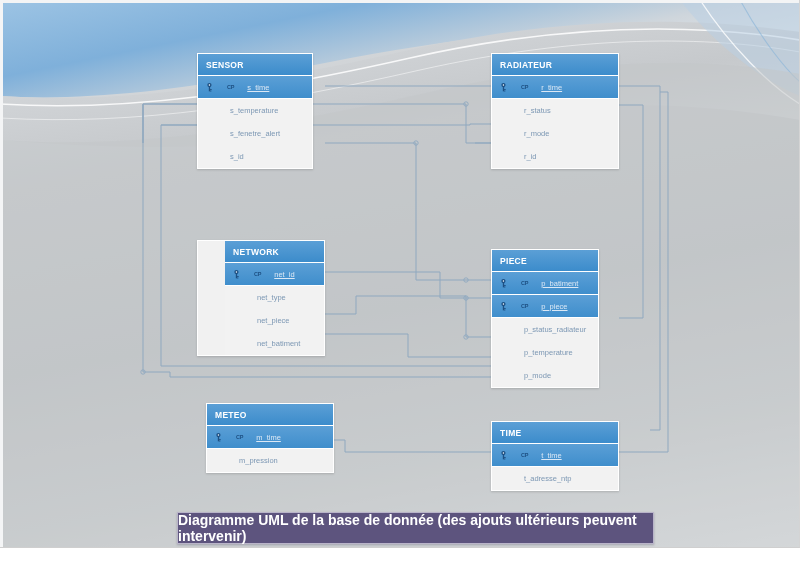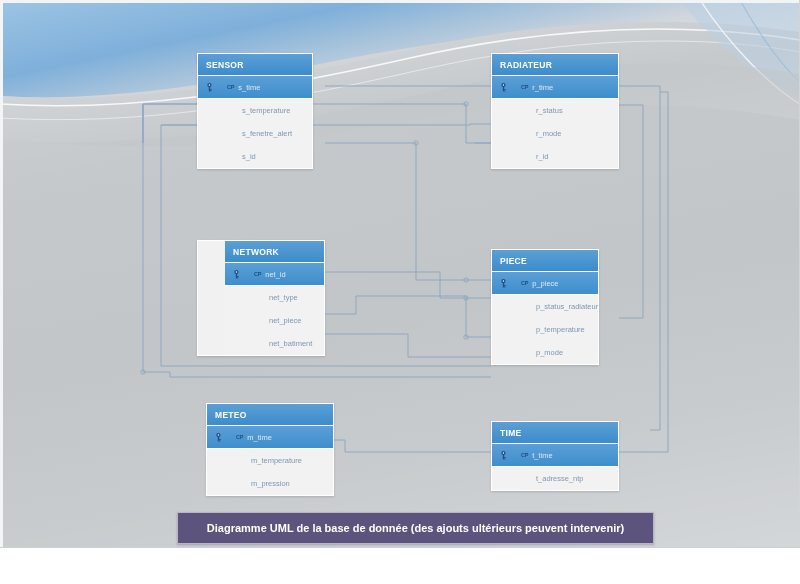--- a/index.html
+++ b/index.html
@@ -54,22 +54,22 @@
     color: #7d98b4;
     padding-left: 8px;
     position: relative;
   }
   .tbl-row.pk {
     background: linear-gradient(180deg, #5b9fd6 0%, #3f8ecc 100%);
     border-bottom: 1px solid #ffffff;
     color: #dbe8f5;
   }
   .tbl-row.pk + .tbl-row.pk { border-top: none; }
-  .tbl-row .fname { margin-left: 12px; }
-  .tbl-row.pk .fname { margin-left: 4px; }
+  .tbl-row .fname { margin-left: 0; }
+  .tbl-row.pk .fname { margin-left: 13px; text-decoration: underline; }
   .keyicon {
     width: 20px; height: 12px;
     display: inline-flex; align-items: center;
     flex: 0 0 auto;
   }
   .keyicon svg { display: block; }
   .cp { font-size: 5.5px; color: #1d4f82; margin-left: 1px; font-weight: bold; letter-spacing: -0.2px;}
   .tbl-body { background: #f2f2f2; }
 
   
@@ -77,21 +77,21 @@
 
   
   #caption {
     position: absolute;
     left: 177px; top: 512px;
     width: 477px; height: 32px;
     background: #5d547e;
     border: 1px solid #b9b4c9;
     display: flex; align-items: center; justify-content: center;
     color: #ffffff;
-    font-size: 11px;
+    font-size: 14px;
     font-weight: bold;
     z-index: 8;
     box-shadow: 0 1px 2px rgba(60,55,85,0.3);
   }
 </style>
 </head>
 <body>
 
 <div id="slide">
 
@@ -264,20 +264,33 @@
             <span class="keyicon">
               <svg width="11" height="11" viewBox="0 0 16 16" aria-hidden="true">
                 <circle cx="5" cy="4.4" r="3.1" fill="#1d4f82"></circle>
                 <circle cx="5" cy="4.4" r="1.1" fill="#ffffff"></circle>
                 <rect x="4.1" y="6.4" width="1.9" height="7.2" fill="#1d4f82"></rect>
                 <rect x="6" y="10.2" width="2.2" height="1.5" fill="#1d4f82"></rect>
                 <rect x="6" y="12.4" width="1.8" height="1.4" fill="#1d4f82"></rect>
               </svg>
             </span>
             <span class="cp">CP</span>
+            <span class="fname">p_batiment</span>
+          </div>
+          <div class="tbl-row pk">
+            <span class="keyicon">
+              <svg width="11" height="11" viewBox="0 0 16 16" aria-hidden="true">
+                <circle cx="5" cy="4.4" r="3.1" fill="#1d4f82"></circle>
+                <circle cx="5" cy="4.4" r="1.1" fill="#ffffff"></circle>
+                <rect x="4.1" y="6.4" width="1.9" height="7.2" fill="#1d4f82"></rect>
+                <rect x="6" y="10.2" width="2.2" height="1.5" fill="#1d4f82"></rect>
+                <rect x="6" y="12.4" width="1.8" height="1.4" fill="#1d4f82"></rect>
+              </svg>
+            </span>
+            <span class="cp">CP</span>
             <span class="fname">p_piece</span>
           </div>
           <div class="tbl-row">
             <span style="display: inline-block; width: 24px; flex: 0 0 auto;"></span>
             <span class="fname">p_status_radiateur</span>
           </div>
           <div class="tbl-row">
             <span style="display: inline-block; width: 24px; flex: 0 0 auto;"></span>
             <span class="fname">p_temperature</span>
           </div>
@@ -295,24 +308,20 @@
               <svg width="11" height="11" viewBox="0 0 16 16" aria-hidden="true">
                 <circle cx="5" cy="4.4" r="3.1" fill="#1d4f82"></circle>
                 <circle cx="5" cy="4.4" r="1.1" fill="#ffffff"></circle>
                 <rect x="4.1" y="6.4" width="1.9" height="7.2" fill="#1d4f82"></rect>
                 <rect x="6" y="10.2" width="2.2" height="1.5" fill="#1d4f82"></rect>
                 <rect x="6" y="12.4" width="1.8" height="1.4" fill="#1d4f82"></rect>
               </svg>
             </span>
             <span class="cp">CP</span>
             <span class="fname">m_time</span>
-          </div>
-          <div class="tbl-row">
-            <span style="display: inline-block; width: 24px; flex: 0 0 auto;"></span>
-            <span class="fname">m_temperature</span>
           </div>
           <div class="tbl-row">
             <span style="display: inline-block; width: 24px; flex: 0 0 auto;"></span>
             <span class="fname">m_pression</span>
           </div>
         </div>
       </div>
       <div class="uml-table" style="left: 491px; top: 421px; width: 128px;">
         <div class="tbl-title">TIME</div>
         <div class="tbl-body">

